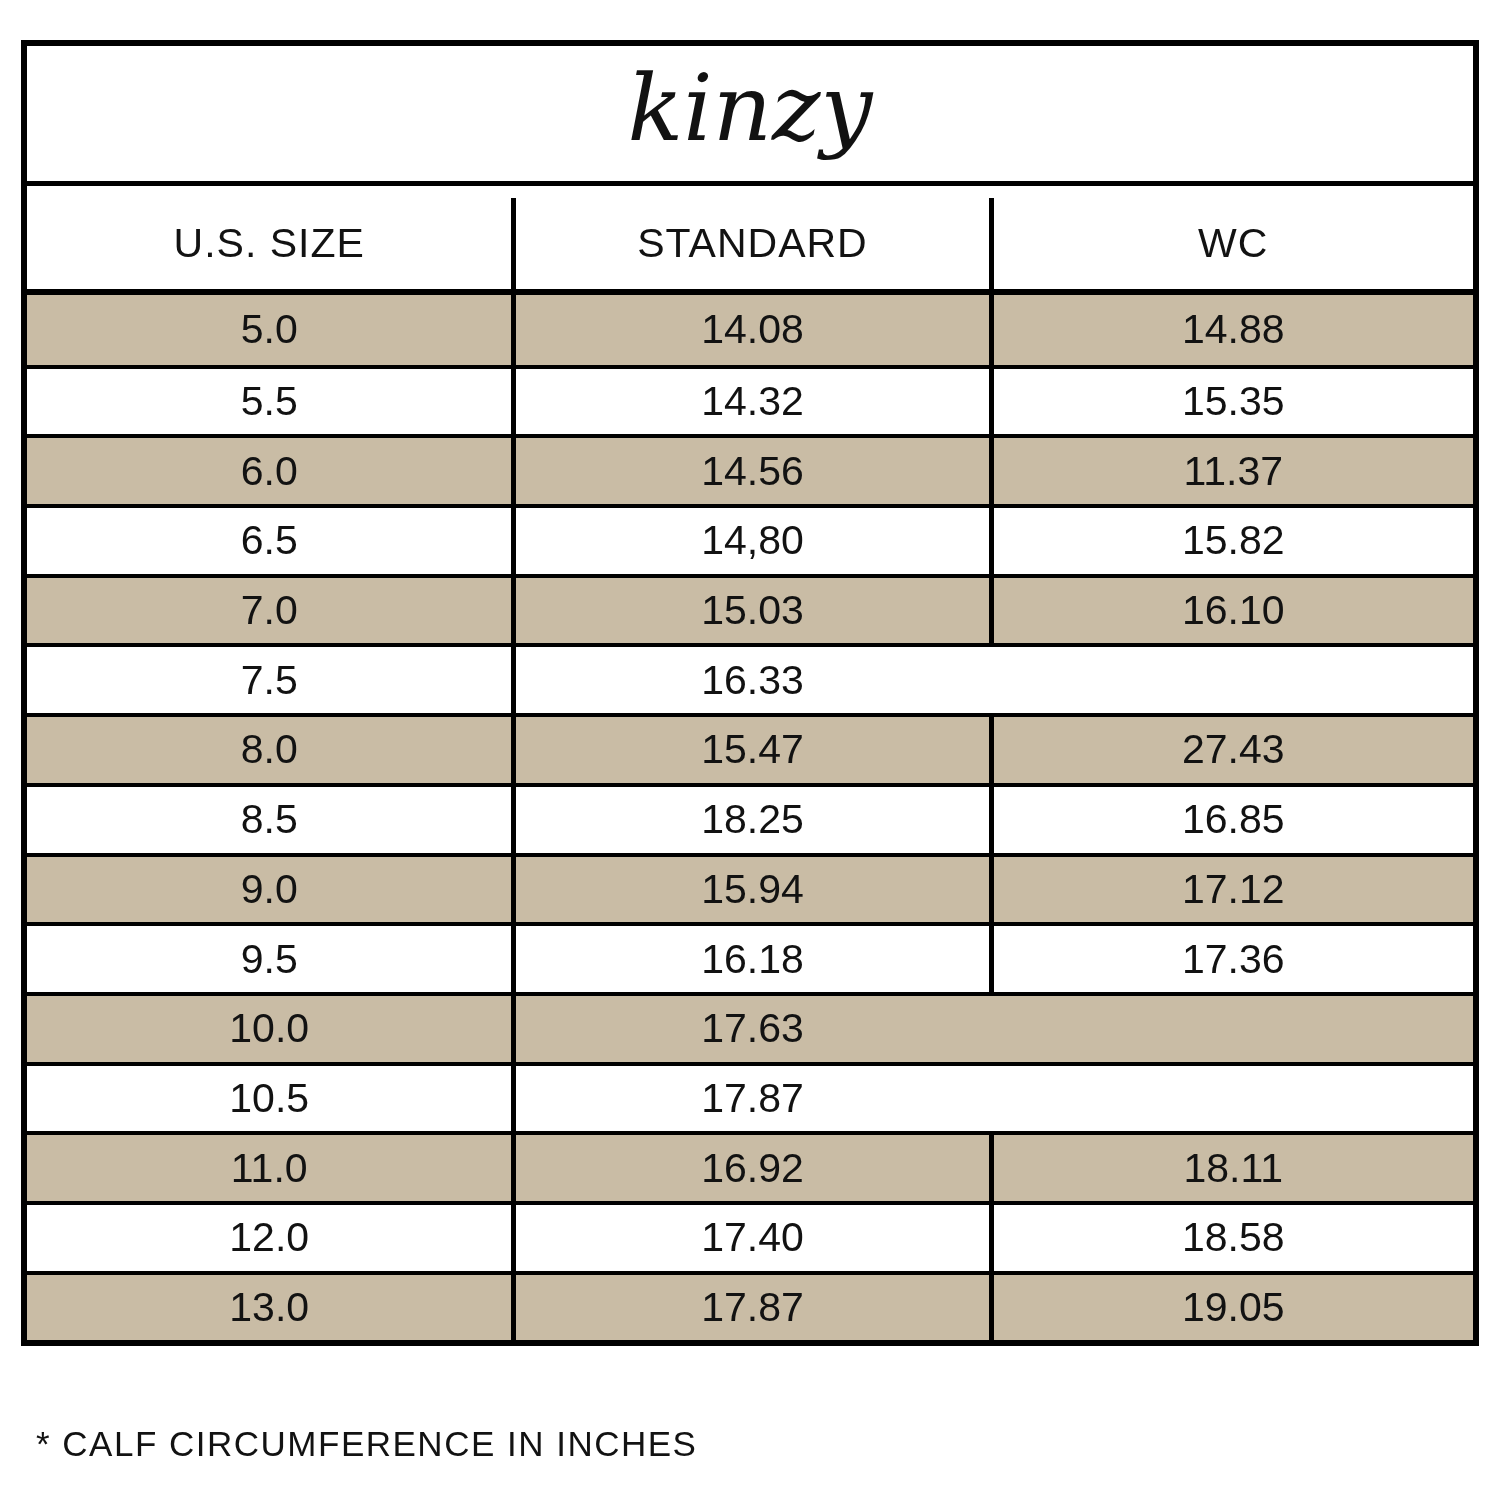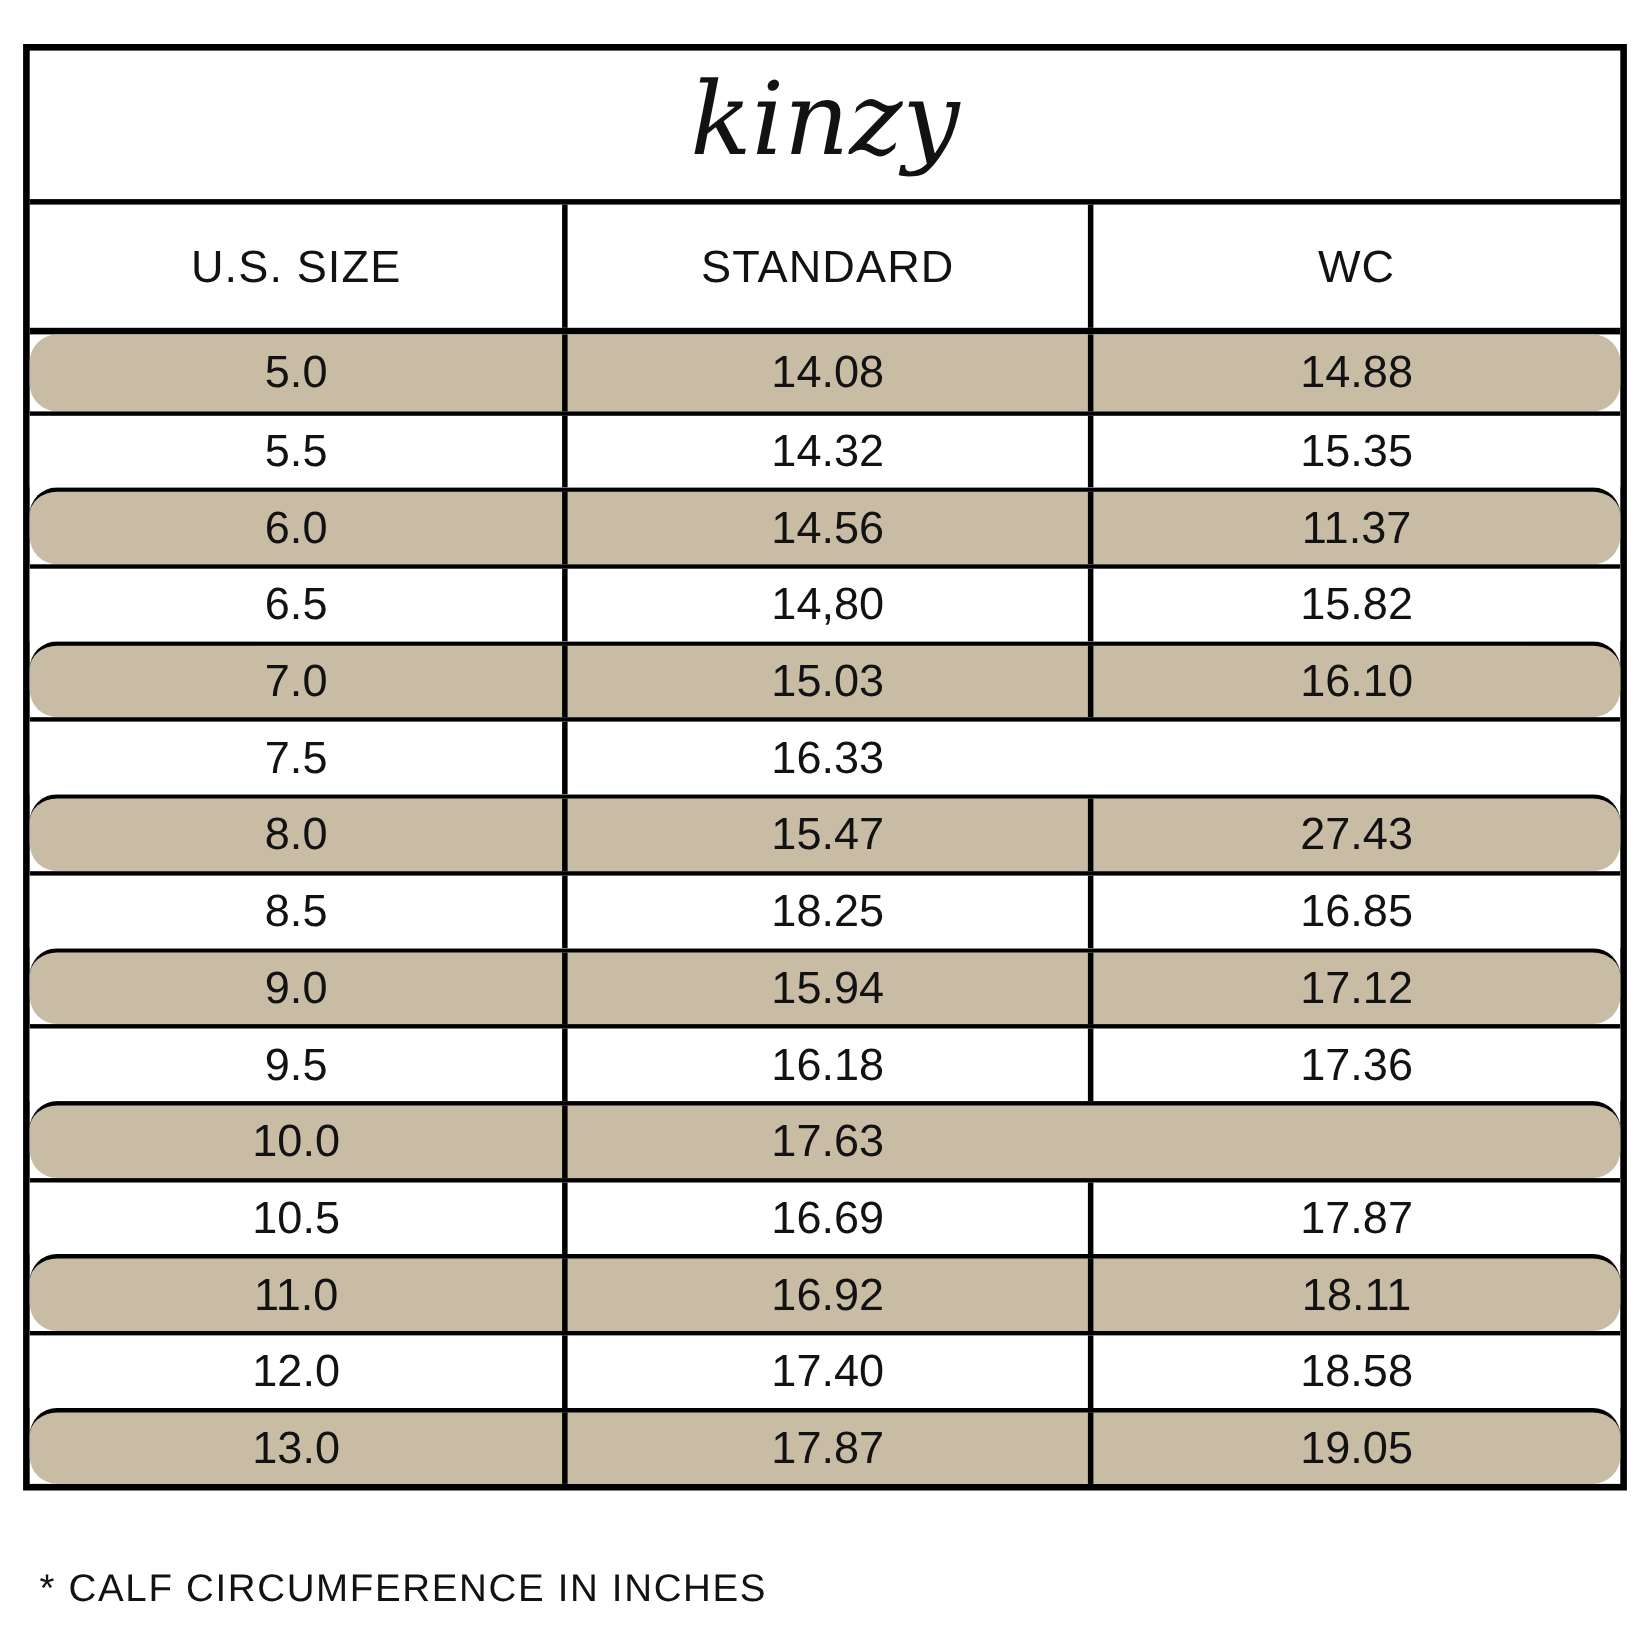--- a/index.html
+++ b/index.html
@@ -19,33 +19,33 @@
   .title-row{
     height:140px;border-bottom:5px solid var(--border);
     display:flex;align-items:center;justify-content:center;
   }
   .brand{
     font-family:"DejaVu Serif","Liberation Serif",serif;
     font-style:italic;font-weight:400;font-size:92px;line-height:1;
     padding-bottom:10px;
   }
   .header-row{
-    height:118px;border-bottom:6px solid var(--border);
-    display:grid;grid-template-columns:1fr 0.985fr 1fr;
+    height:97px;border-bottom:6px solid var(--border);
+    display:grid;grid-template-columns:1fr 0.985fr 1fr;margin-top:12px;
   }
   .header-row .cell{
     display:flex;align-items:center;justify-content:center;
     font-size:41px;letter-spacing:1px;
   }
   .row{
     height:69.7px;
     display:grid;grid-template-columns:1fr 0.985fr 1fr;
   }
   .row + .row{border-top:4px solid var(--border);}
-  .row.tan{background:var(--tan);border-radius:25px;}
+  .row.tan{background:var(--tan);}
   .row.white{background:var(--white);}
   .cell{
     display:flex;align-items:center;justify-content:center;
     font-size:41px;
   }
   .cell.sep, .header-row .cell.sep{border-left:5px solid var(--border);}
   .footnote{
     position:absolute;left:36px;top:1424px;
     font-size:35px;letter-spacing:1.5px;color:var(--text);
   }
@@ -111,21 +111,20 @@
         <div class="cell">9.5</div>
         <div class="cell sep">16.18</div>
         <div class="cell sep">17.36</div>
       </div>
       <div class="row tan">
         <div class="cell">10.0</div>
         <div class="cell sep">17.63</div>
       </div>
       <div class="row white">
         <div class="cell">10.5</div>
-        <div class="cell sep">16.69</div>
         <div class="cell sep">17.87</div>
       </div>
       <div class="row tan">
         <div class="cell">11.0</div>
         <div class="cell sep">16.92</div>
         <div class="cell sep">18.11</div>
       </div>
       <div class="row white">
         <div class="cell">12.0</div>
         <div class="cell sep">17.40</div>

